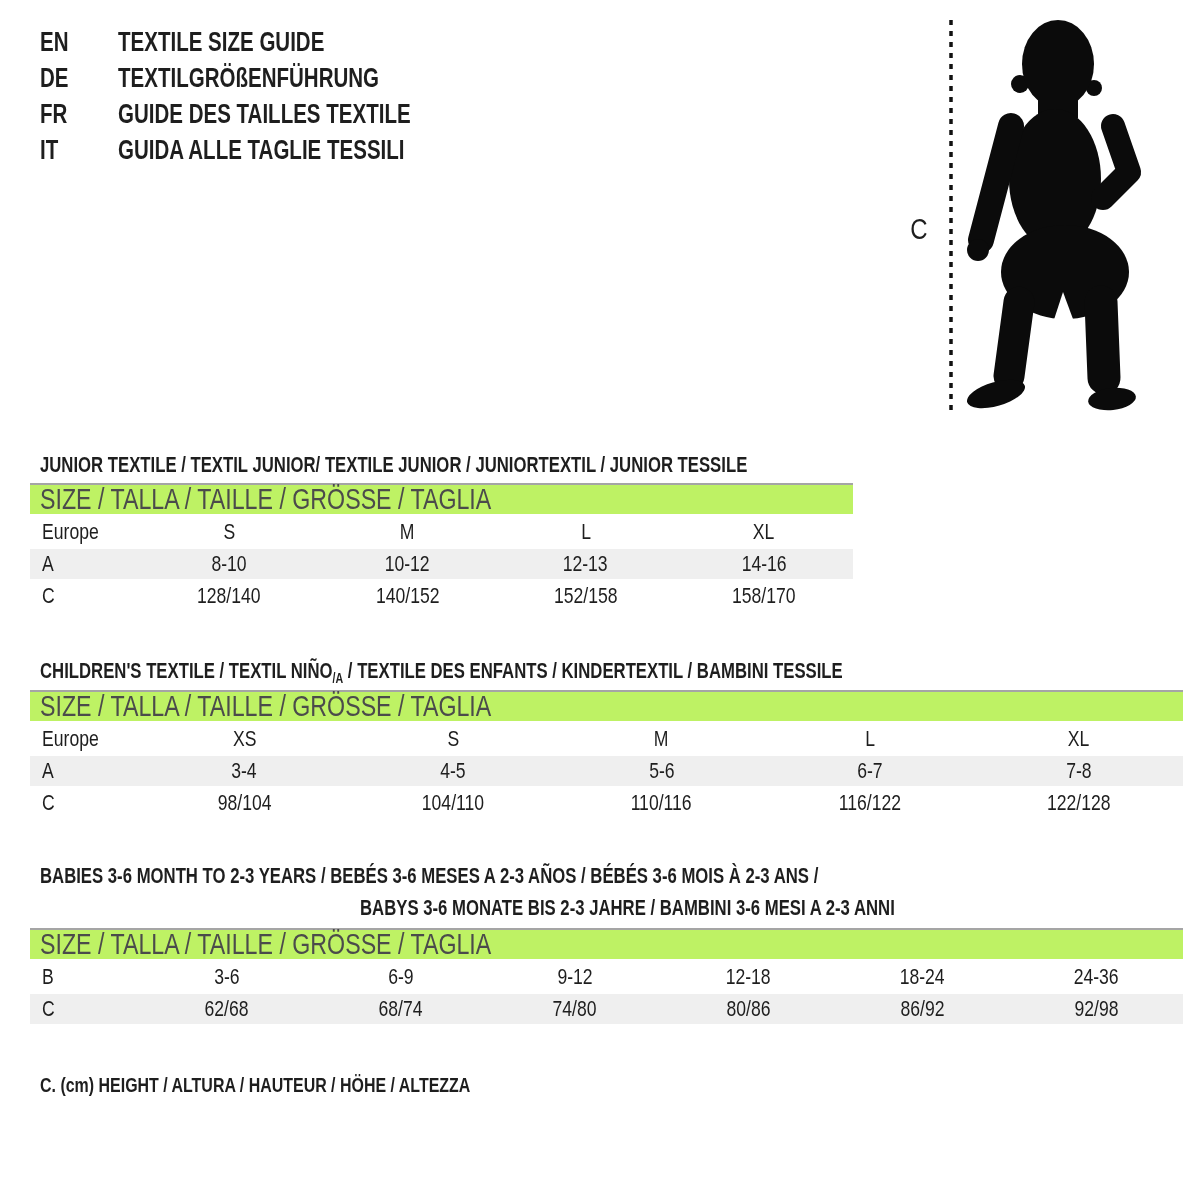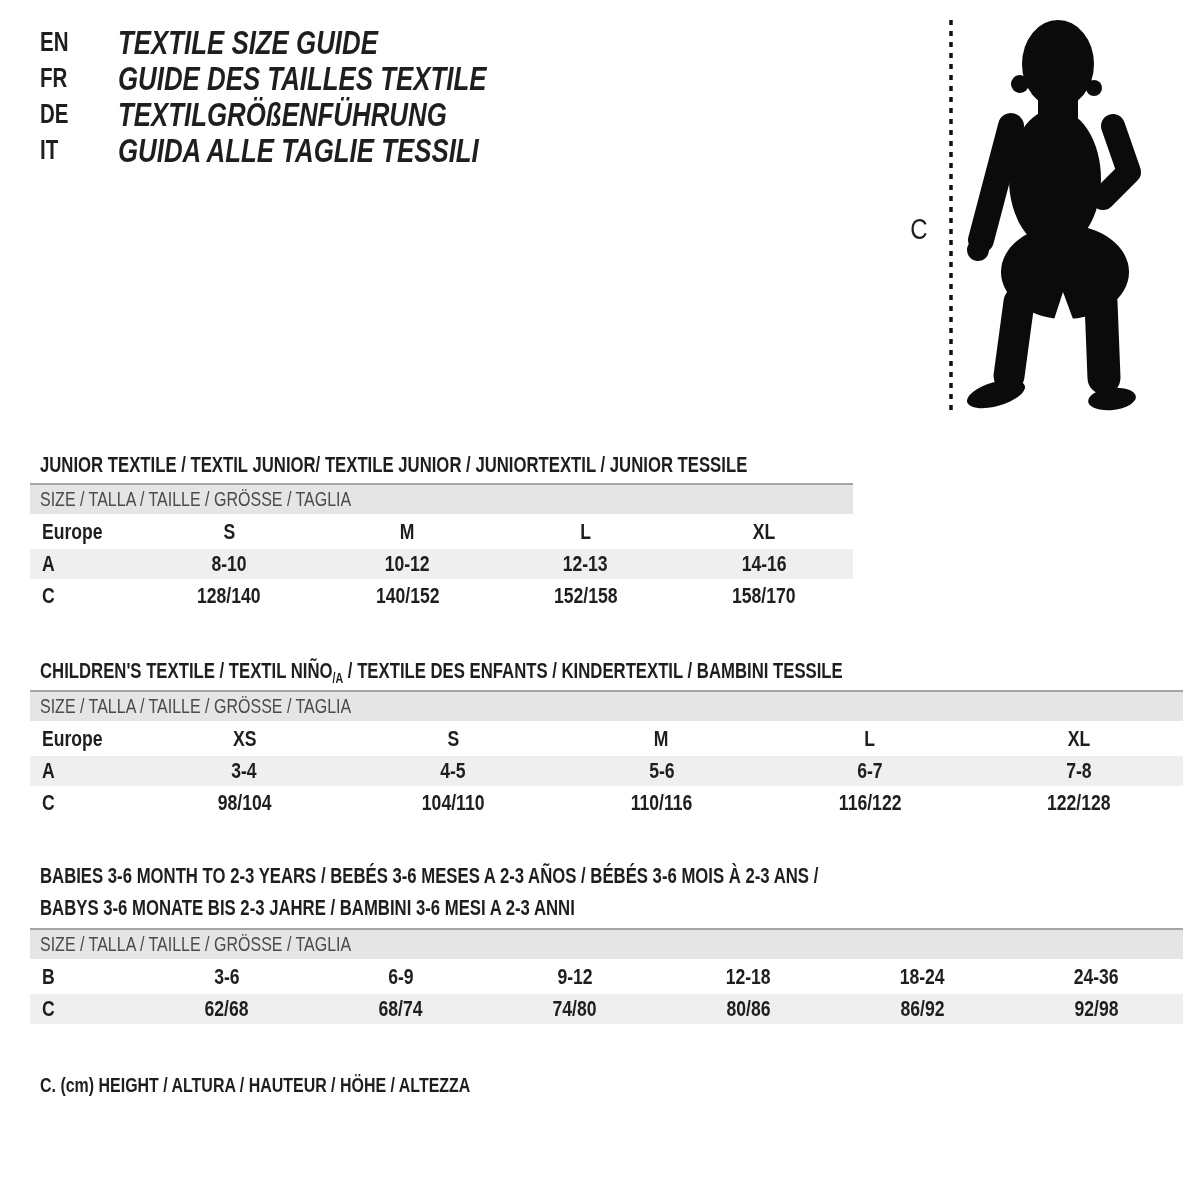--- a/index.html
+++ b/index.html
@@ -9,38 +9,38 @@
   }
   
   .cx{display:inline-block;transform:scaleX(0.8);white-space:nowrap;}
   .cx-left{transform-origin:left center;}
   .cxb{display:inline-block;transform:scaleX(0.76);transform-origin:left center;white-space:nowrap;font-weight:700;}
 
   
   .lang-block{position:absolute;left:40px;top:24px;}
   .lang-row{display:flex;height:36px;align-items:center;}
   .lang-code{width:78px;font-size:27px;font-weight:700;}
-  .lang-title{font-size:34px;font-weight:700;font-style:italic;}
+  .lang-title{font-size:27px;font-weight:700;}
 
   
   .figure-wrap{position:absolute;left:905px;top:14px;width:250px;height:412px;}
   .figure-label{position:absolute;left:908px;top:212px;font-size:30px;font-weight:400;}
 
   
-  .section-title{position:absolute;left:40px;font-size:22px;font-weight:700;white-space:nowrap;}
+  .section-title{position:absolute;left:40px;font-size:22px;font-weight:700;white-space:nowrap;text-align:right;}
   .title-sub{font-size:14px;vertical-align:-5px;}
   .babies-title{line-height:32px;}
 
   .tbl{position:absolute;left:30px;}
   .tbl-head{
-    height:29px;background:#e5e5e5;border-top:2px solid #a5a5a5;
+    height:29px;background:#bef264;border-top:2px solid #a5a5a5;
     display:flex;align-items:center;padding-left:10px;color:#4b4b4b;
-    font-size:20px;font-weight:400;margin-bottom:3px;
+    font-size:29px;font-weight:400;margin-bottom:3px;
   }
-  .tbl-row{display:flex;height:30px;margin-bottom:2px;align-items:center;font-size:22px;font-weight:700;}
+  .tbl-row{display:flex;height:30px;margin-bottom:2px;align-items:center;font-size:22px;font-weight:400;}
   .tbl-row.shaded{background:#efefef;}
   .tbl-label{width:110px;padding-left:12px;box-sizing:border-box;}
   .tbl-cell{flex:1;text-align:center;}
 
   
   .legend{position:absolute;left:40px;top:1068px;}
   .legend-line{height:33px;display:flex;align-items:center;font-size:21px;font-weight:700;}
 
   .w-junior{width:823px;}
   .w-wide{width:1153px;}
@@ -49,26 +49,26 @@
 <body>
 
 <div class="page">
 
   <div class="lang-block">
     <div class="lang-row">
       <span class="lang-code"><span class="cxb">EN</span></span>
       <span class="lang-title"><span class="cxb">TEXTILE SIZE GUIDE</span></span>
     </div>
     <div class="lang-row">
+      <span class="lang-code"><span class="cxb">DE</span></span>
+      <span class="lang-title"><span class="cxb">TEXTILGRÖßENFÜHRUNG</span></span>
+    </div>
+    <div class="lang-row">
       <span class="lang-code"><span class="cxb">FR</span></span>
       <span class="lang-title"><span class="cxb">GUIDE DES TAILLES TEXTILE</span></span>
-    </div>
-    <div class="lang-row">
-      <span class="lang-code"><span class="cxb">DE</span></span>
-      <span class="lang-title"><span class="cxb">TEXTILGRÖßENFÜHRUNG</span></span>
     </div>
     <div class="lang-row">
       <span class="lang-code"><span class="cxb">IT</span></span>
       <span class="lang-title"><span class="cxb">GUIDA ALLE TAGLIE TESSILI</span></span>
     </div>
   </div>
 
   <div class="figure-wrap">
     <svg width="250" height="412" viewBox="0 0 250 412">
       <g>

